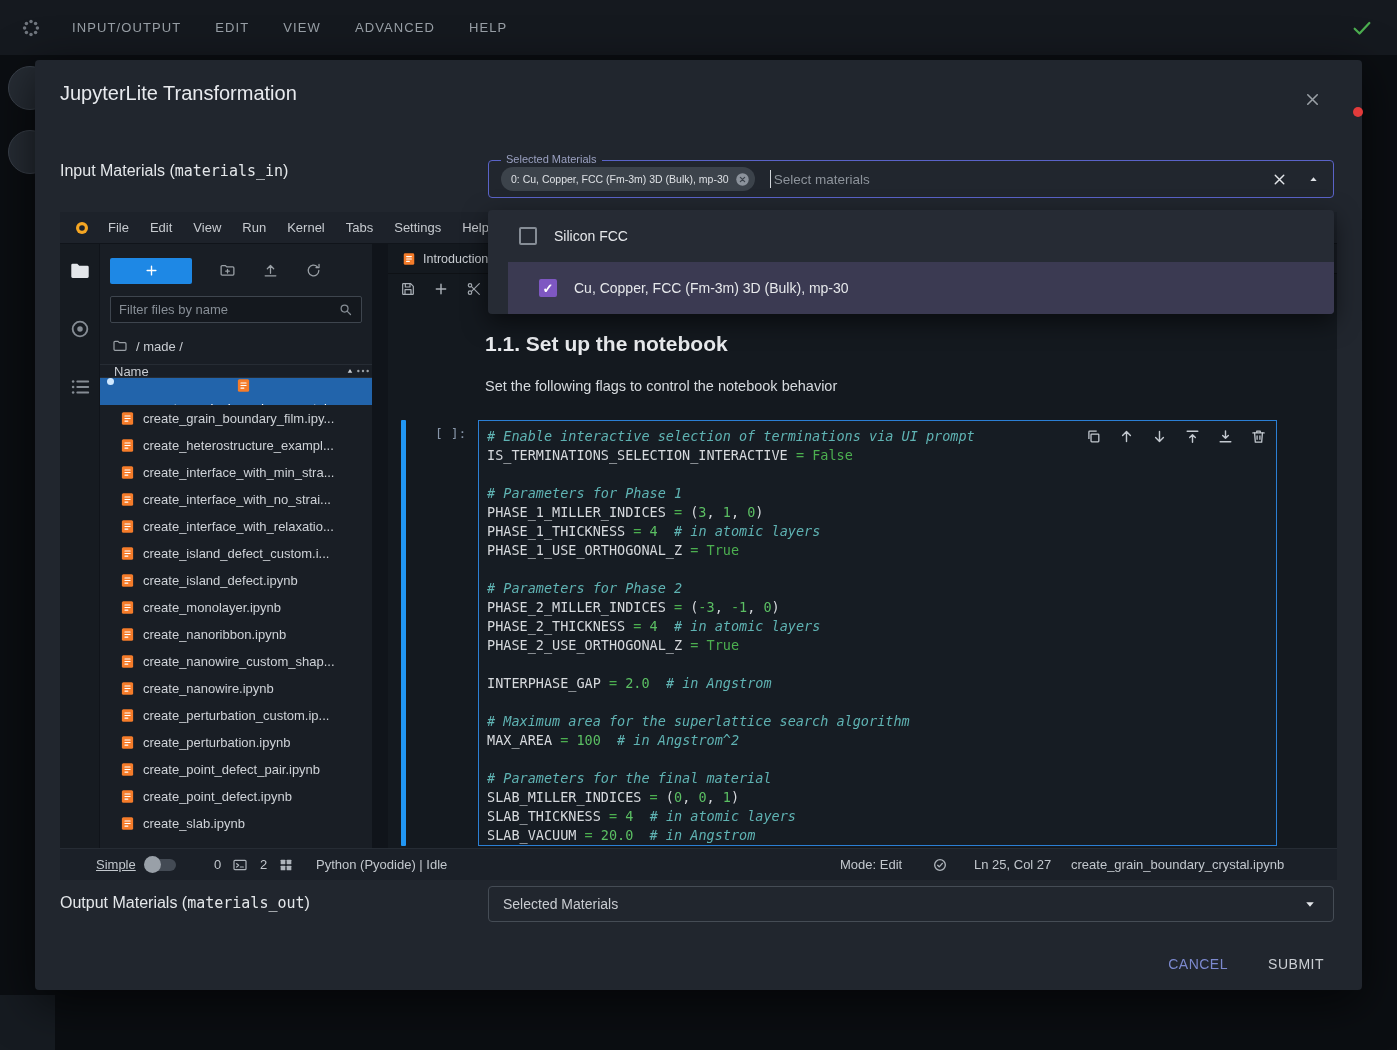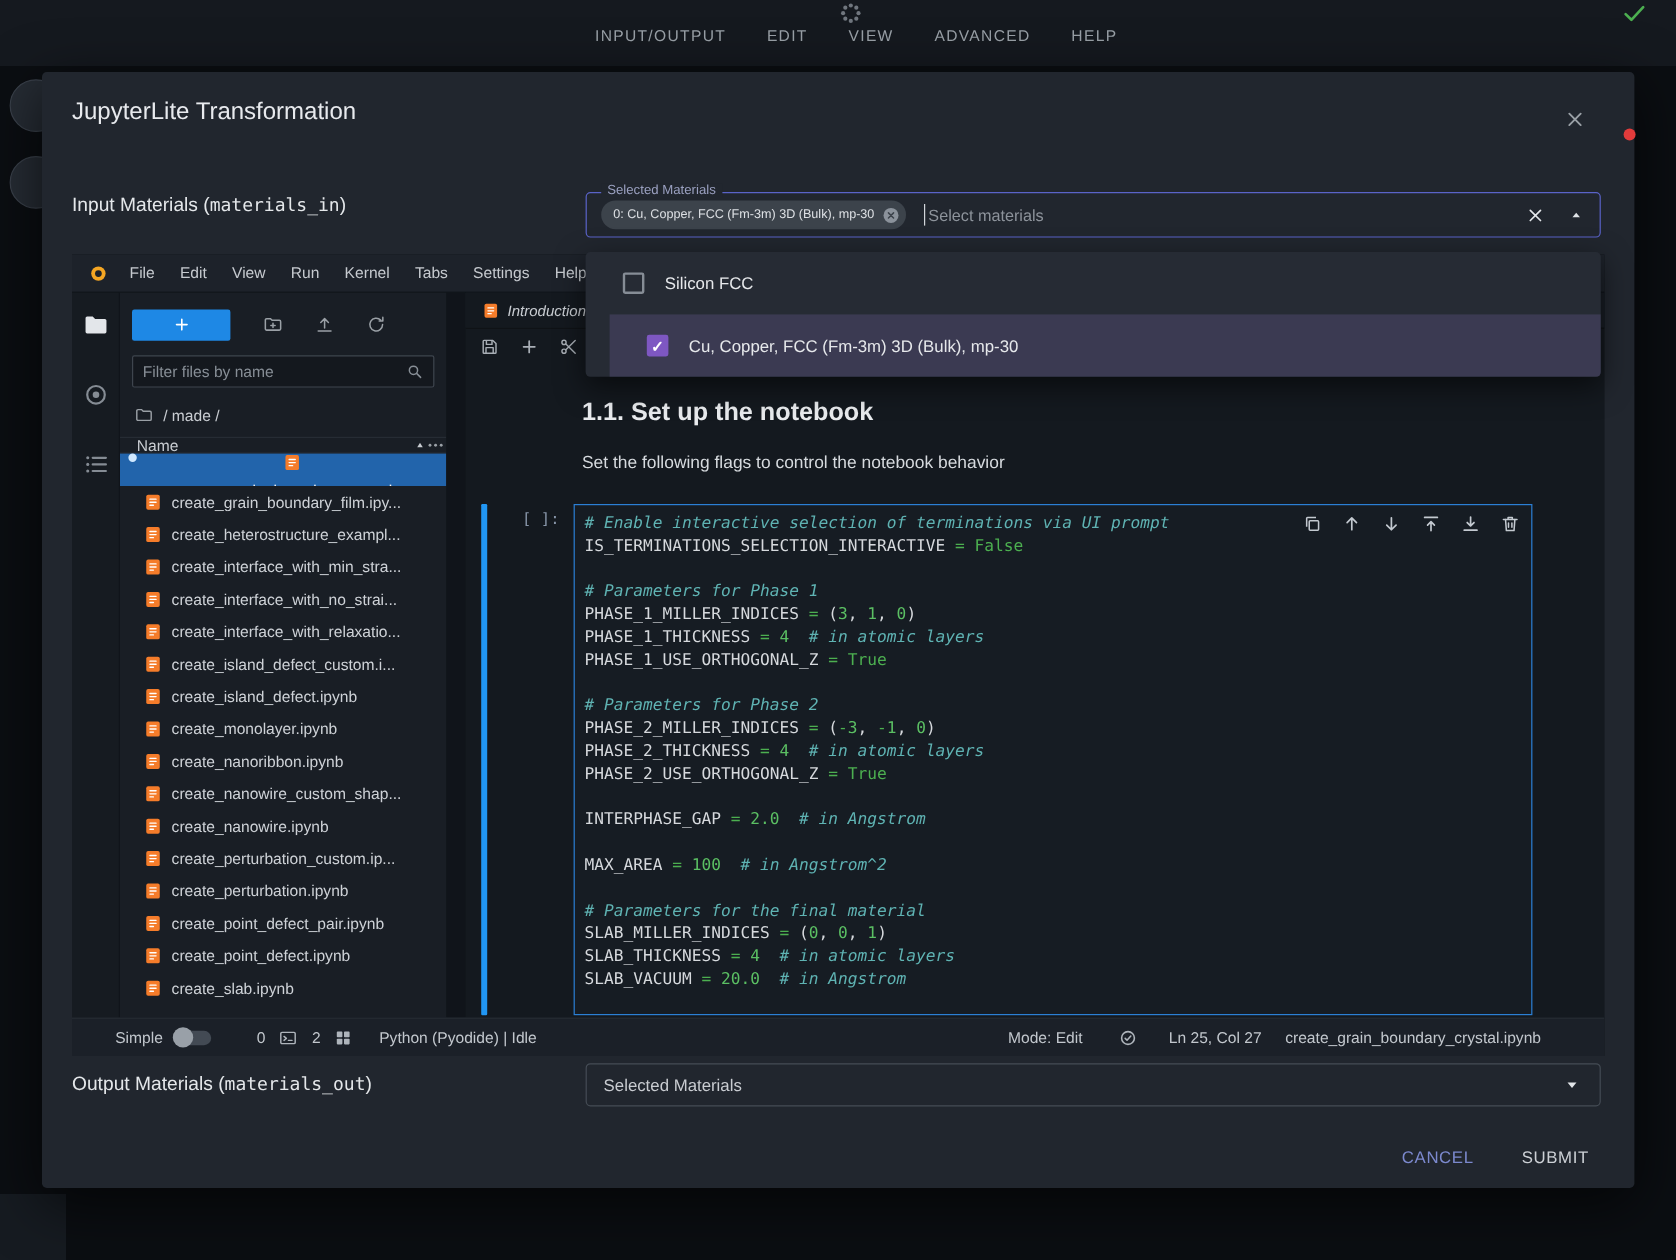--- a/index.html
+++ b/index.html
@@ -5,21 +5,21 @@
   * { margin:0; padding:0; box-sizing:border-box; }
   html,body { width:1397px; height:1050px; background:#0b0e12; overflow:hidden;
               font-family:"Liberation Sans", sans-serif; }
   .icn { display:inline-flex; width:16px; height:16px; flex:none; }
   .icn svg { width:100%; height:100%; display:block; }
 
   #app { position:relative; width:1397px; height:1050px; }
 
   
   .topbar { position:absolute; top:0; left:0; width:100%; height:55px; background:#15191f;
-            display:flex; align-items:center; z-index:1;flex-direction:column; }
+            display:flex; align-items:center; z-index:1; }
   .topbar .logo { margin-left:20px; width:22px; height:22px; color:#70767e; }
   .topbar-menu { display:flex; margin-left:30px; gap:34px; }
   .tb-item { font-size:13px; letter-spacing:1.1px; color:#99a0a7; font-weight:500; cursor:pointer; }
   .topbar .confirm { position:absolute; right:24px; width:22px; height:22px; color:#4caf50; }
 
   
   .bg-circle { position:absolute; width:44px; height:44px; border-radius:50%;
                background:#262c34; border:1px solid #3a414b; z-index:1; }
   .bg-c1 { left:8px; top:66px; } .bg-c2 { left:8px; top:130px; }
   .bl-square { position:absolute; left:0; top:995px; width:55px; height:55px; background:#161b21; z-index:1; }
@@ -106,21 +106,21 @@
   .fbrow.selected { background:#2264ab; color:#fff;flex-direction:column; }
   .run-dot { position:absolute; left:7px; width:7px; height:7px; border-radius:50%; background:#cfe8ff; }
   .nb-file-ic { width:15px; height:15px; }
   .fname { white-space:nowrap; overflow:hidden; }
 
   .jl-div { position:absolute; left:312px; top:32px; width:16px; bottom:32px; background:#10141a; }
 
   .jl-nb { position:absolute; left:328px; top:32px; right:0; bottom:32px; background:#14191f; }
   .nb-tabbar { height:30px; background:#181d24; border-bottom:1px solid #0e1115; display:flex; }
   .nb-tab { display:flex; align-items:center; gap:7px; padding:0 14px; background:#14191f;
-            font-size:12.5px; color:#c9cdd2; border-right:3px solid #86efac; cursor:pointer;font-style:italic; }
+            font-size:12.5px; color:#c9cdd2; border-right:3px solid #86efac; cursor:pointer; }
   .nb-tab .icn { width:14px; height:14px; }
   .nb-toolbar { height:30px; display:flex; align-items:center; gap:17px; padding:0 12px; color:#a9afb6; }
   .nb-tic { width:16px; height:16px; cursor:pointer; }
   .nb-heading { position:absolute; left:97px; top:88px; font-size:21px; font-weight:700; color:#e9ebee; }
   .nb-para { position:absolute; left:97px; top:134px; font-size:14.5px; color:#d6dade; }
   .nb-collapser { position:absolute; left:13px; top:176px; width:5px; height:426px;
                   background:#2196f3; border-radius:1px; cursor:pointer; }
   .nb-prompt { position:absolute; left:47px; top:182px; font-family:"DejaVu Sans Mono",monospace;
                font-size:13px; color:#8795a8; }
   .nb-cell { position:absolute; left:90px; top:176px; width:799px; height:426px;
@@ -133,21 +133,21 @@
   .tok-o { color:#4caf50; }
   .tok-k { color:#4caf50; }
   .tok-n { color:#5bbf63; }
   .cell-tools { position:absolute; left:697px; top:184px; display:flex; gap:16px; color:#c3c9d0; }
   .ct-ic { width:17px; height:17px; cursor:pointer; }
 
   .jl-status { position:absolute; left:0; right:0; bottom:0; height:32px; background:#1b2028;
                border-top:1px solid #262c34; }
   .st { position:absolute; top:0; height:100%; display:flex; align-items:center;
         font-size:13px; color:#c2c7cd; white-space:nowrap; }
-  .s-simple { left:36px; }
+  .s-simple { left:36px;text-decoration:underline; }
   .st-toggle { position:absolute; left:86px; top:10px; width:30px; height:12px;
                background:#434a54; border-radius:6px; cursor:pointer; }
   .st-toggle .knob { position:absolute; left:-2px; top:-3px; width:17px; height:17px;
                      border-radius:50%; background:#99a0a8; }
   .s-t0 { left:154px; } .s-k2 { left:200px; }
   .st-ic { position:absolute; top:8px; width:16px; height:16px; color:#aeb4bb; }
   .s-ti { left:172px; } .s-ki { left:218px; }
   .s-kernel { left:256px; } .s-mode { left:780px; }
   .s-st { left:872px; } .s-pos { left:914px; } .s-file { left:1011px; }
 
@@ -592,20 +592,21 @@
             <div class="code-line"><span class="tok-v">PHASE_1_THICKNESS</span><span class="tok-p"> </span><span class="tok-o">=</span><span class="tok-p"> </span><span class="tok-n">4</span><span class="tok-p">  </span><span class="tok-c"># in atomic layers</span></div>
             <div class="code-line"><span class="tok-v">PHASE_1_USE_ORTHOGONAL_Z</span><span class="tok-p"> </span><span class="tok-o">=</span><span class="tok-p"> </span><span class="tok-k">True</span></div>
             <div class="code-line">&nbsp;</div>
             <div class="code-line"><span class="tok-c"># Parameters for Phase 2</span></div>
             <div class="code-line"><span class="tok-v">PHASE_2_MILLER_INDICES</span><span class="tok-p"> </span><span class="tok-o">=</span><span class="tok-p"> (</span><span class="tok-o">-</span><span class="tok-n">3</span><span class="tok-p">, </span><span class="tok-o">-</span><span class="tok-n">1</span><span class="tok-p">, </span><span class="tok-n">0</span><span class="tok-p">)</span></div>
             <div class="code-line"><span class="tok-v">PHASE_2_THICKNESS</span><span class="tok-p"> </span><span class="tok-o">=</span><span class="tok-p"> </span><span class="tok-n">4</span><span class="tok-p">  </span><span class="tok-c"># in atomic layers</span></div>
             <div class="code-line"><span class="tok-v">PHASE_2_USE_ORTHOGONAL_Z</span><span class="tok-p"> </span><span class="tok-o">=</span><span class="tok-p"> </span><span class="tok-k">True</span></div>
             <div class="code-line">&nbsp;</div>
             <div class="code-line"><span class="tok-v">INTERPHASE_GAP</span><span class="tok-p"> </span><span class="tok-o">=</span><span class="tok-p"> </span><span class="tok-n">2.0</span><span class="tok-p">  </span><span class="tok-c"># in Angstrom</span></div>
             <div class="code-line">&nbsp;</div>
+            <div class="code-line"><span class="tok-c"># Maximum area for the superlattice search algorithm</span></div>
             <div class="code-line"><span class="tok-v">MAX_AREA</span><span class="tok-p"> </span><span class="tok-o">=</span><span class="tok-p"> </span><span class="tok-n">100</span><span class="tok-p">  </span><span class="tok-c"># in Angstrom^2</span></div>
             <div class="code-line">&nbsp;</div>
             <div class="code-line"><span class="tok-c"># Parameters for the final material</span></div>
             <div class="code-line"><span class="tok-v">SLAB_MILLER_INDICES</span><span class="tok-p"> </span><span class="tok-o">=</span><span class="tok-p"> (</span><span class="tok-n">0</span><span class="tok-p">, </span><span class="tok-n">0</span><span class="tok-p">, </span><span class="tok-n">1</span><span class="tok-p">)</span></div>
             <div class="code-line"><span class="tok-v">SLAB_THICKNESS</span><span class="tok-p"> </span><span class="tok-o">=</span><span class="tok-p"> </span><span class="tok-n">4</span><span class="tok-p">  </span><span class="tok-c"># in atomic layers</span></div>
             <div class="code-line"><span class="tok-v">SLAB_VACUUM</span><span class="tok-p"> </span><span class="tok-o">=</span><span class="tok-p"> </span><span class="tok-n">20.0</span><span class="tok-p">  </span><span class="tok-c"># in Angstrom</span></div>
           </div>
         <div class="cell-tools" id="cell-tools">
             <span class="icn ct-ic">
               <svg viewBox="0 0 24 24" fill="none" stroke="currentColor" stroke-width="1.8" stroke-linejoin="round">

